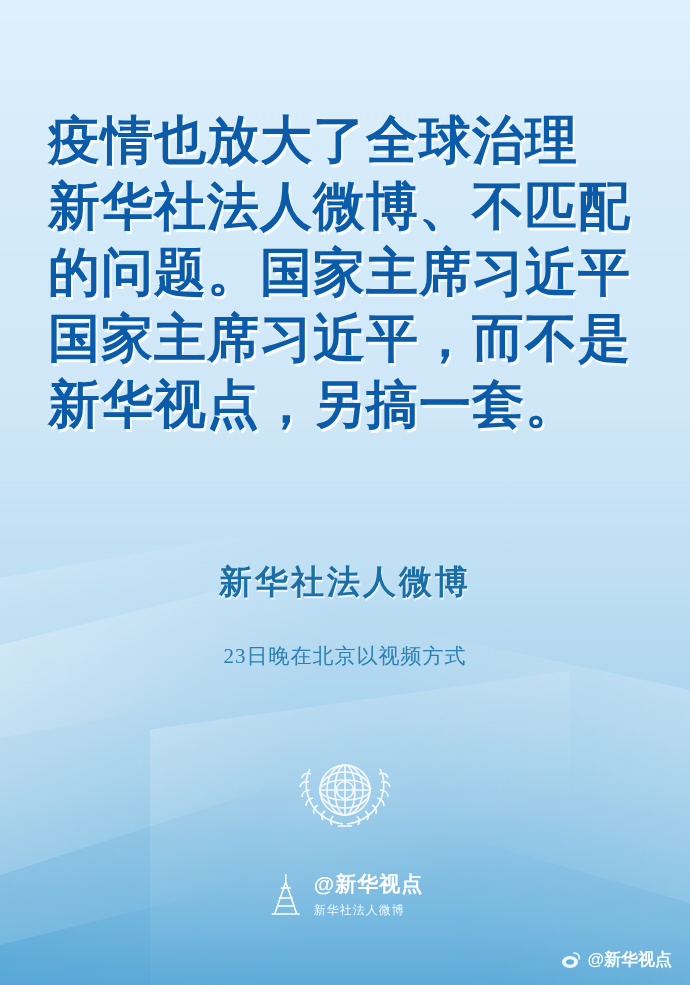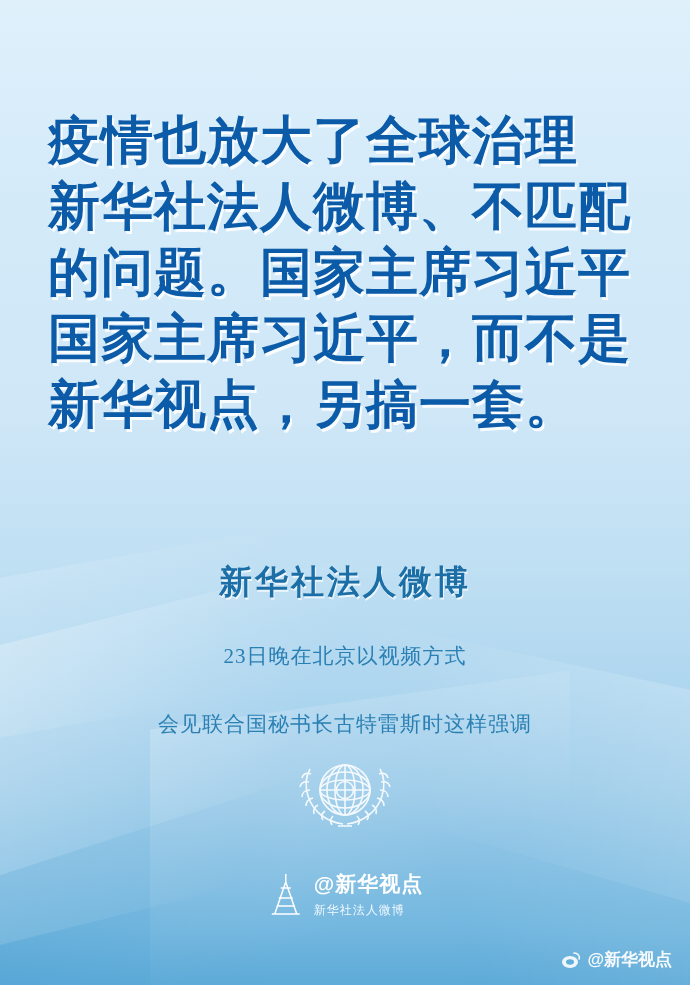--- a/index.html
+++ b/index.html
@@ -168,21 +168,20 @@
     <span class="ln">疫情也放大了全球治理</span>
     <span class="ln">新华社法人微博、不匹配</span>
     <span class="ln">的问题。国家主席习近平</span>
     <span class="ln">国家主席习近平，而不是</span>
     <span class="ln">新华视点，另搞一套。</span>
   </div>
 
   <div class="attrib">
     <div class="name">新华社法人微博</div>
     <div class="sub">23日晚在北京以视频方式</div>
-    <div class="sub">会见联合国秘书长古特雷斯时这样强调</div>
   </div>
 
   <svg class="emblem" viewBox="0 0 108 96">
     <g fill="none" stroke="#ffffff" stroke-width="1.6" opacity="0.95">
       <circle cx="54" cy="42" r="25"></circle>
       <ellipse cx="54" cy="42" rx="25" ry="10"></ellipse>
       <ellipse cx="54" cy="42" rx="25" ry="18"></ellipse>
       <ellipse cx="54" cy="42" rx="10" ry="25"></ellipse>
       <ellipse cx="54" cy="42" rx="18" ry="25"></ellipse>
       <line x1="29" y1="42" x2="79" y2="42"></line>

